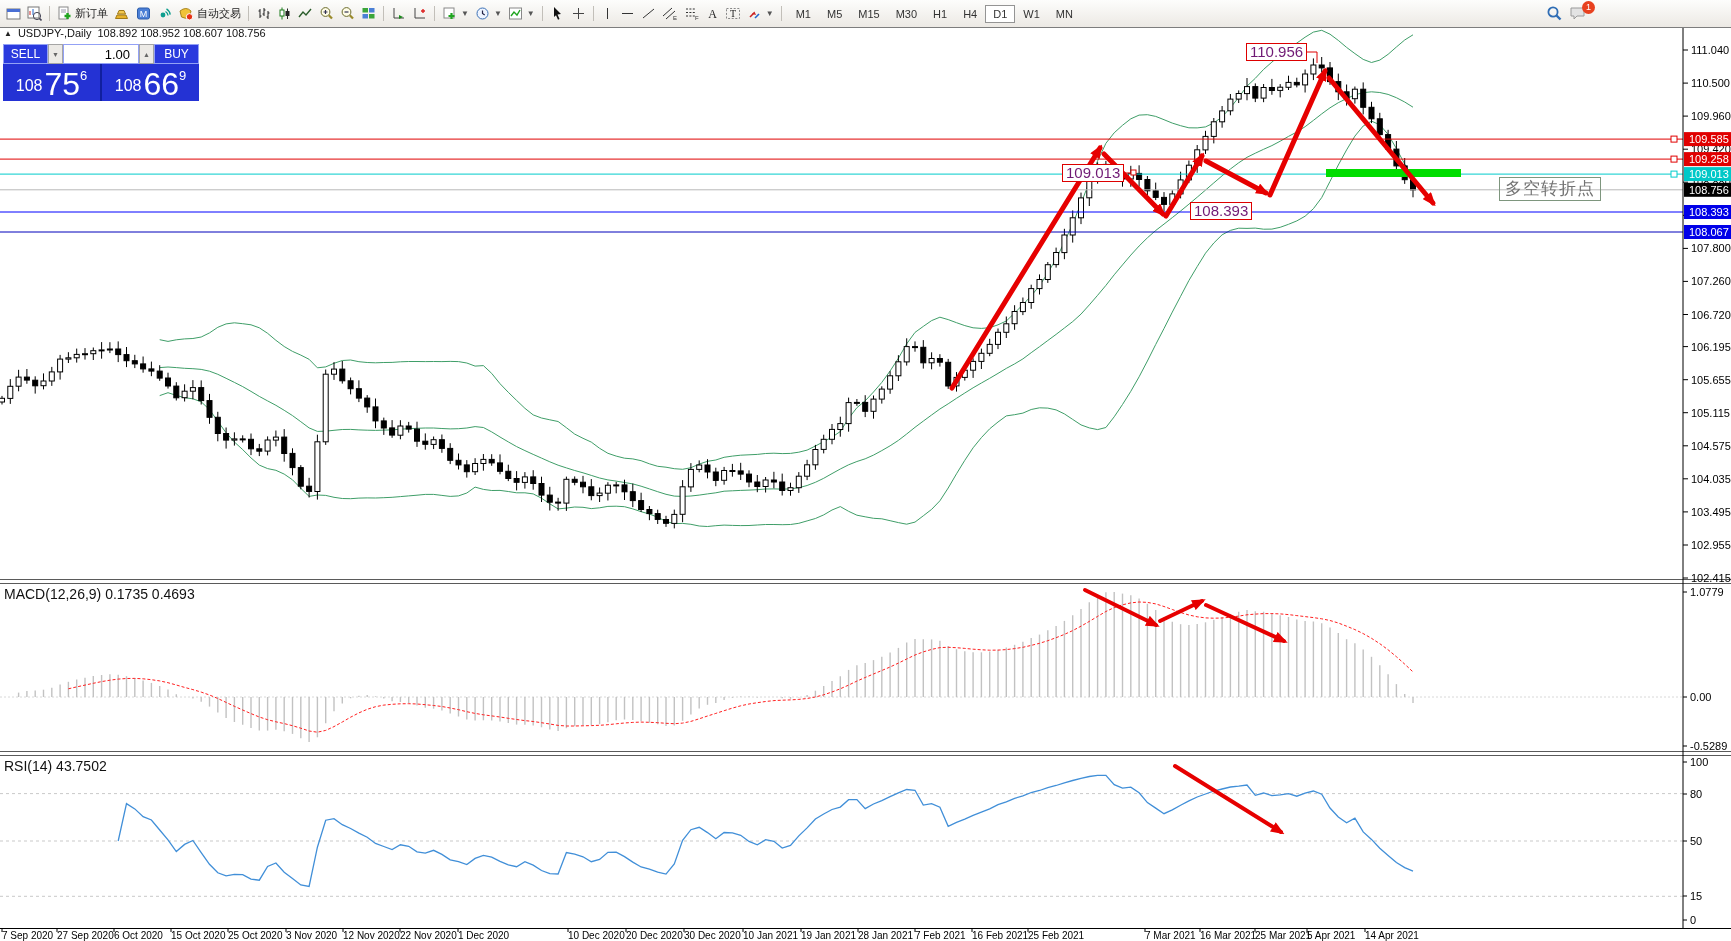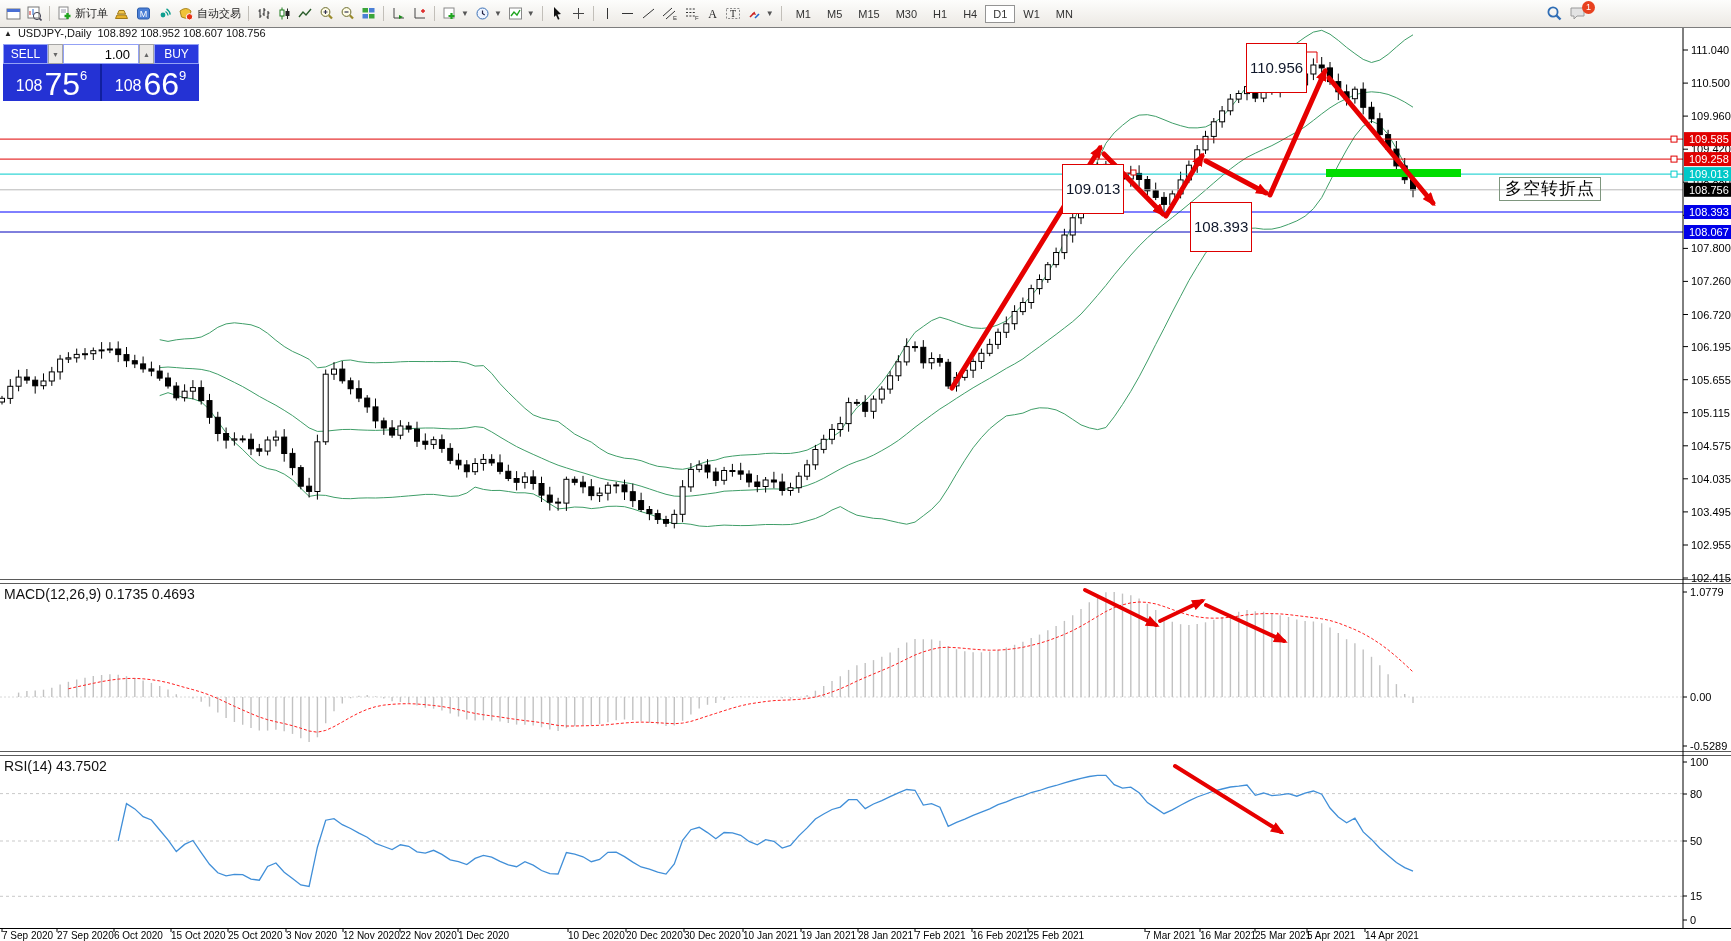--- a/index.html
+++ b/index.html
@@ -35,23 +35,23 @@
   .vol-input{flex:1;background:#fff;border:1px solid #93a1f5;color:#000;font-size:13px;
     display:flex;align-items:center;justify-content:flex-end;padding-right:8px;box-sizing:border-box;}
   .tp-row2{display:flex;height:37px;background:#2432d4;}
   .tp-price{flex:1;display:flex;align-items:flex-end;justify-content:center;color:#fff;padding-bottom:3px;}
   .tp-div{width:2px;background:#101f9e;}
   .tp-prefix{font-size:16px;margin:0 2px 3px 0;}
   .tp-big{font-size:32px;line-height:27px;font-weight:400;}
   .tp-sup{font-size:13px;align-self:flex-start;margin-top:4px;}
   
   .price-label{position:absolute;z-index:15;background:#fff;border:1px solid #dd0000;
-    color:#0f172a;font-size:15px;line-height:16px;padding:16px 3px;white-space:nowrap;}
+    color:#701a75;font-size:15px;line-height:16px;padding:0 3px;white-space:nowrap;}
   .cn-box{position:absolute;left:1499px;top:177px;z-index:15;border:1px solid #7e967e;
-    color:#000000;font-size:17px;line-height:20px;padding:1px 5px;letter-spacing:1px;white-space:nowrap;}
+    color:#737373;font-size:17px;line-height:20px;padding:1px 5px;letter-spacing:1px;white-space:nowrap;}
   .ind-label{position:absolute;left:4px;z-index:5;font-size:14px;color:#111;white-space:nowrap;}
   #macd-label{top:586px;}
   #rsi-label{top:758px;}
   .icon-svg{display:block;}
 </style>
 </head>
 <body>
 
 <div class="toolbar">
   <div class="tbtn">

